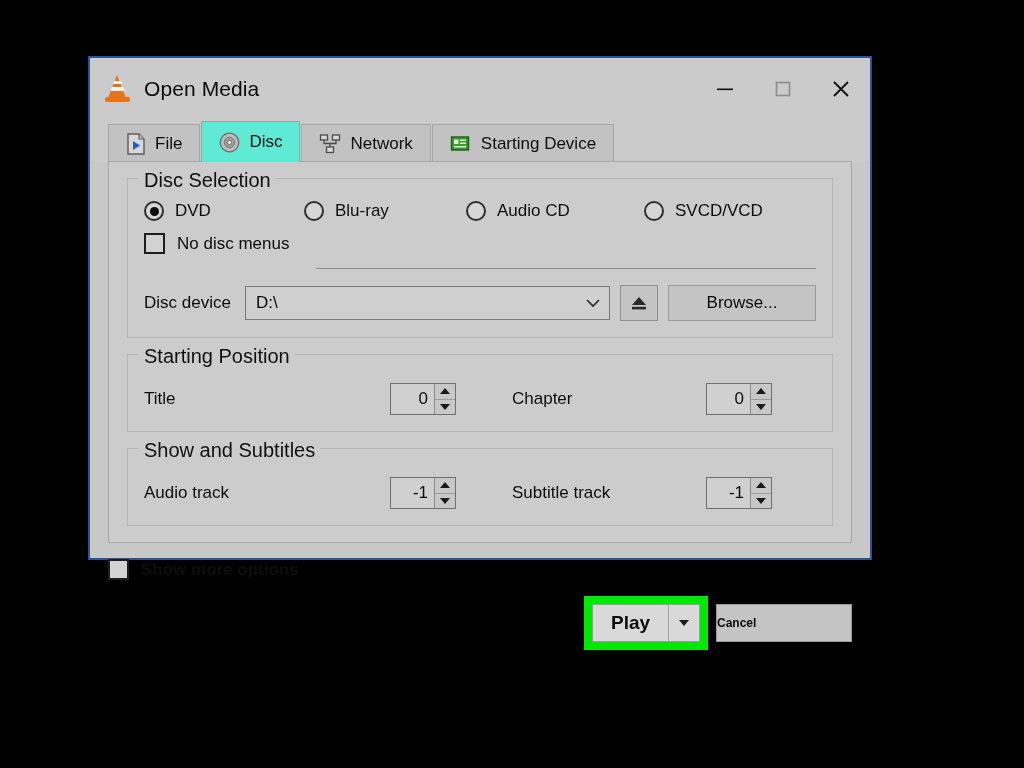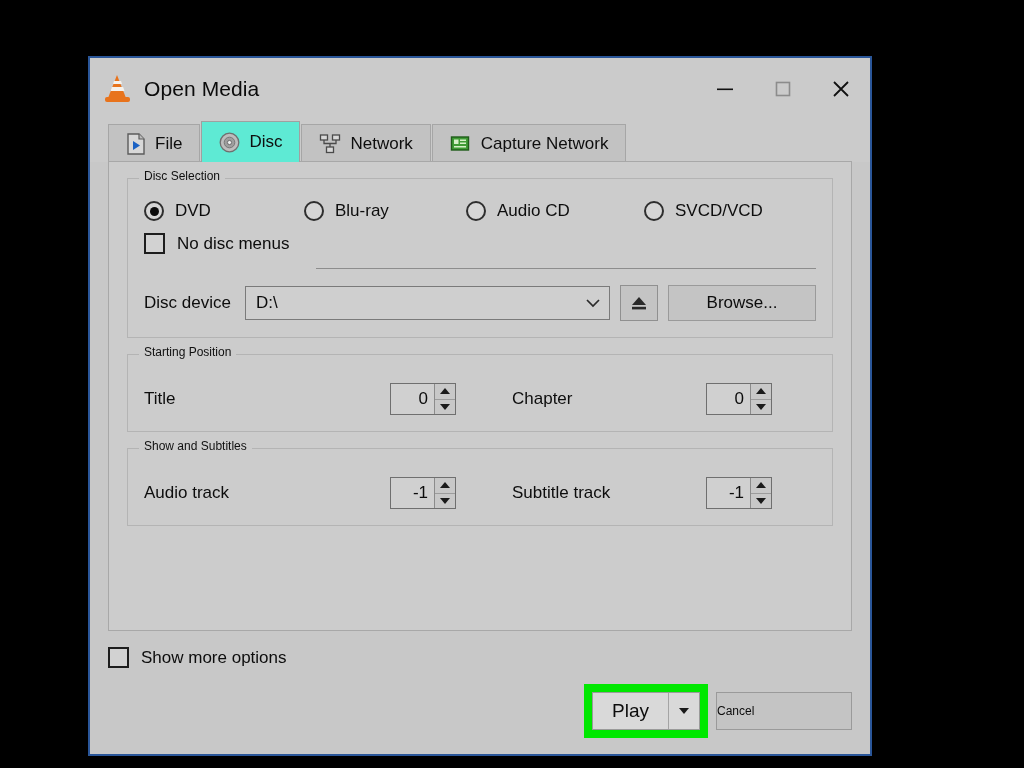--- a/index.html
+++ b/index.html
@@ -14,21 +14,21 @@
     font-family: "Liberation Sans", sans-serif;
     -webkit-font-smoothing: antialiased;
   }
 
   
   .window {
     position: absolute;
     left: 88px;
     top: 56px;
     width: 784px;
-    height: 700px;
+    height: 504px;
     background: #c8c8c8;
     border: 2px solid #2a5699;
     box-sizing: border-box;
     display: flex;
     flex-direction: column;
   }
 
   
   .titlebar {
     height: 62px;
@@ -165,21 +165,21 @@
     margin-bottom: 16px;
     padding: 22px 16px 16px 16px;
     box-sizing: border-box;
   }
   .group > .legend {
     position: absolute;
     top: -10px;
     left: 11px;
     background: #cccccc;
     padding: 0 5px;
-    font-size: 12px;
+    font-size: 20px;
     color: #101010;
     white-space: nowrap;
   }
 
   .radio-row {
     display: flex;
     align-items: flex-start;
     margin-bottom: 12px;
   }
   .radio-item {
@@ -340,20 +340,21 @@
     border-left: 5px solid transparent;
     border-right: 5px solid transparent;
     border-top: 6px solid #1a1a1a;
   }
 
   
   .footer {
     flex: 0 0 auto;
     padding: 16px 18px 16px 18px;
     box-sizing: border-box;
+    font-weight: bold;
   }
   .footer-top {
     display: flex;
     align-items: center;
     gap: 12px;
     margin-bottom: 16px;
   }
   .footer-top .lbl { font-size: 17px; color: #0d0d0d; }
   .footer-bottom {
     display: flex;
@@ -472,21 +473,21 @@
     </div>
 
     <div class="tab">
       <svg class="ico" width="22" height="19" viewBox="0 0 22 19">
         <rect x="1.5" y="3" width="17" height="13" fill="#3f9c35" stroke="#1f5c19" stroke-width="1.4"></rect>
         <rect x="4" y="5.5" width="4.5" height="4.5" fill="#d6f0c8"></rect>
         <rect x="10" y="5.5" width="6" height="1.5" fill="#d6f0c8"></rect>
         <rect x="10" y="8.5" width="6" height="1.5" fill="#d6f0c8"></rect>
         <rect x="4" y="12" width="12" height="1.5" fill="#d6f0c8"></rect>
       </svg>
-      <span>Capture Network</span>
+      <span>Starting Device</span>
     </div>
   </div>
 
   <div class="panel">
 
     <div class="group">
       <div class="legend">Disc Selection</div>
 
       <div class="radio-row">
         <div class="radio-item" style="width:160px">

